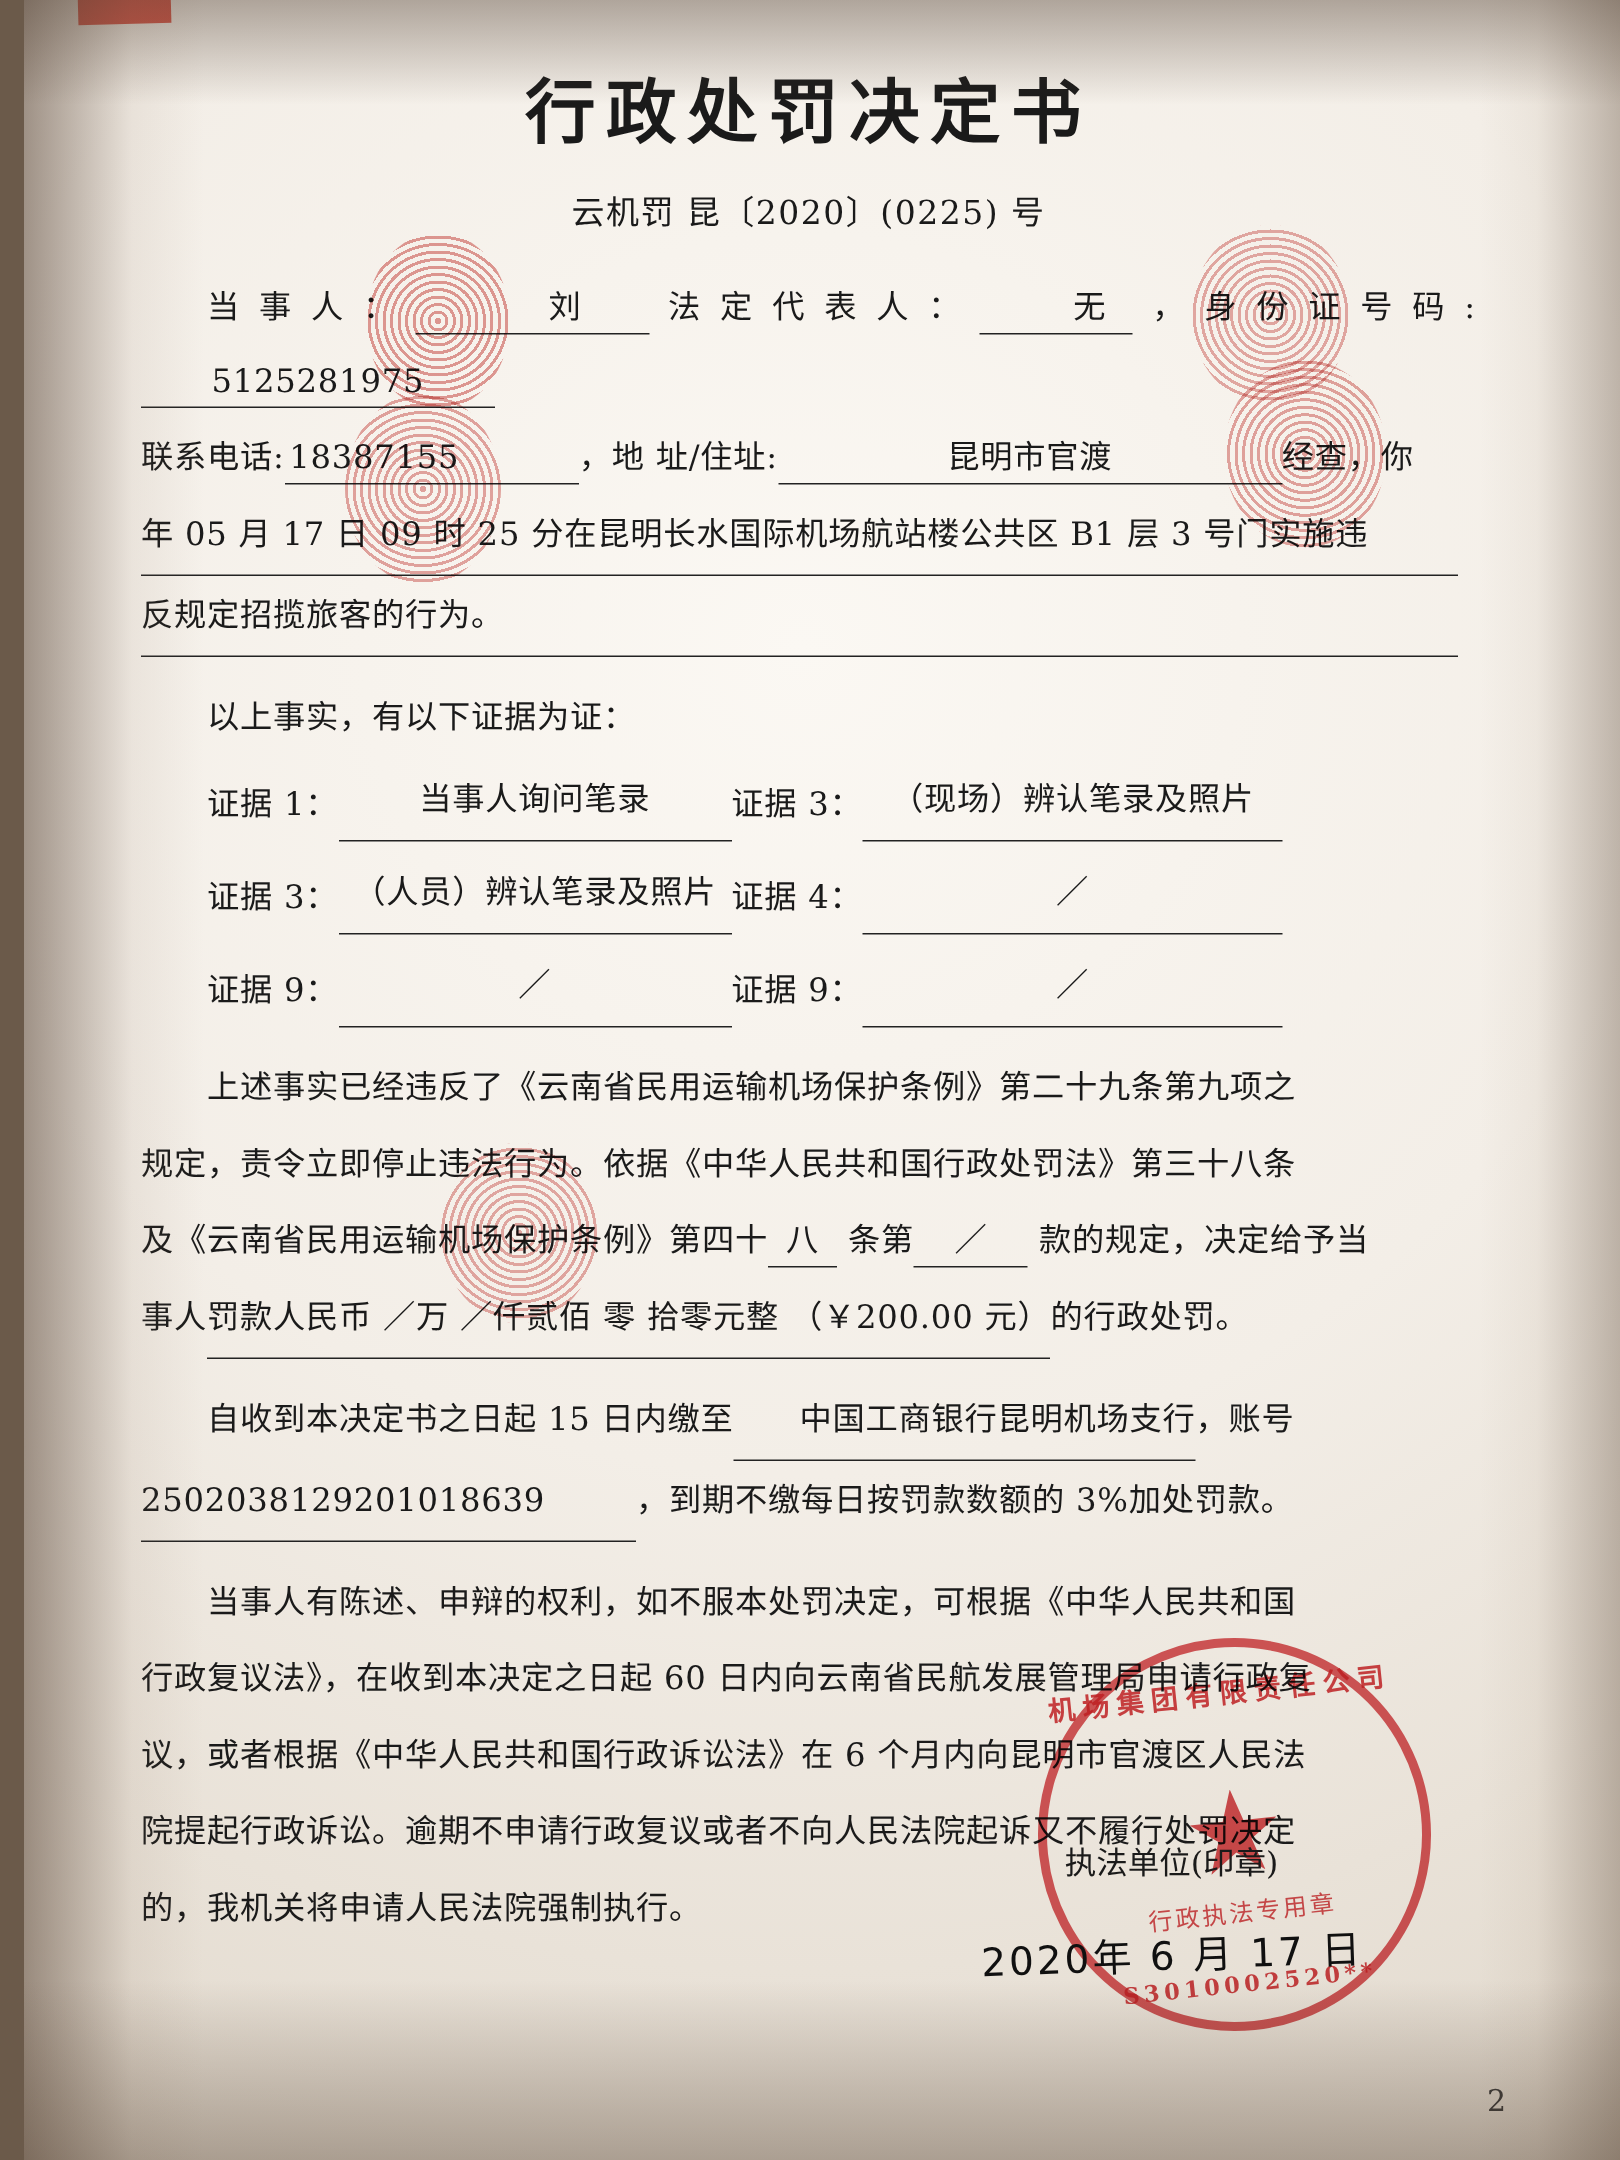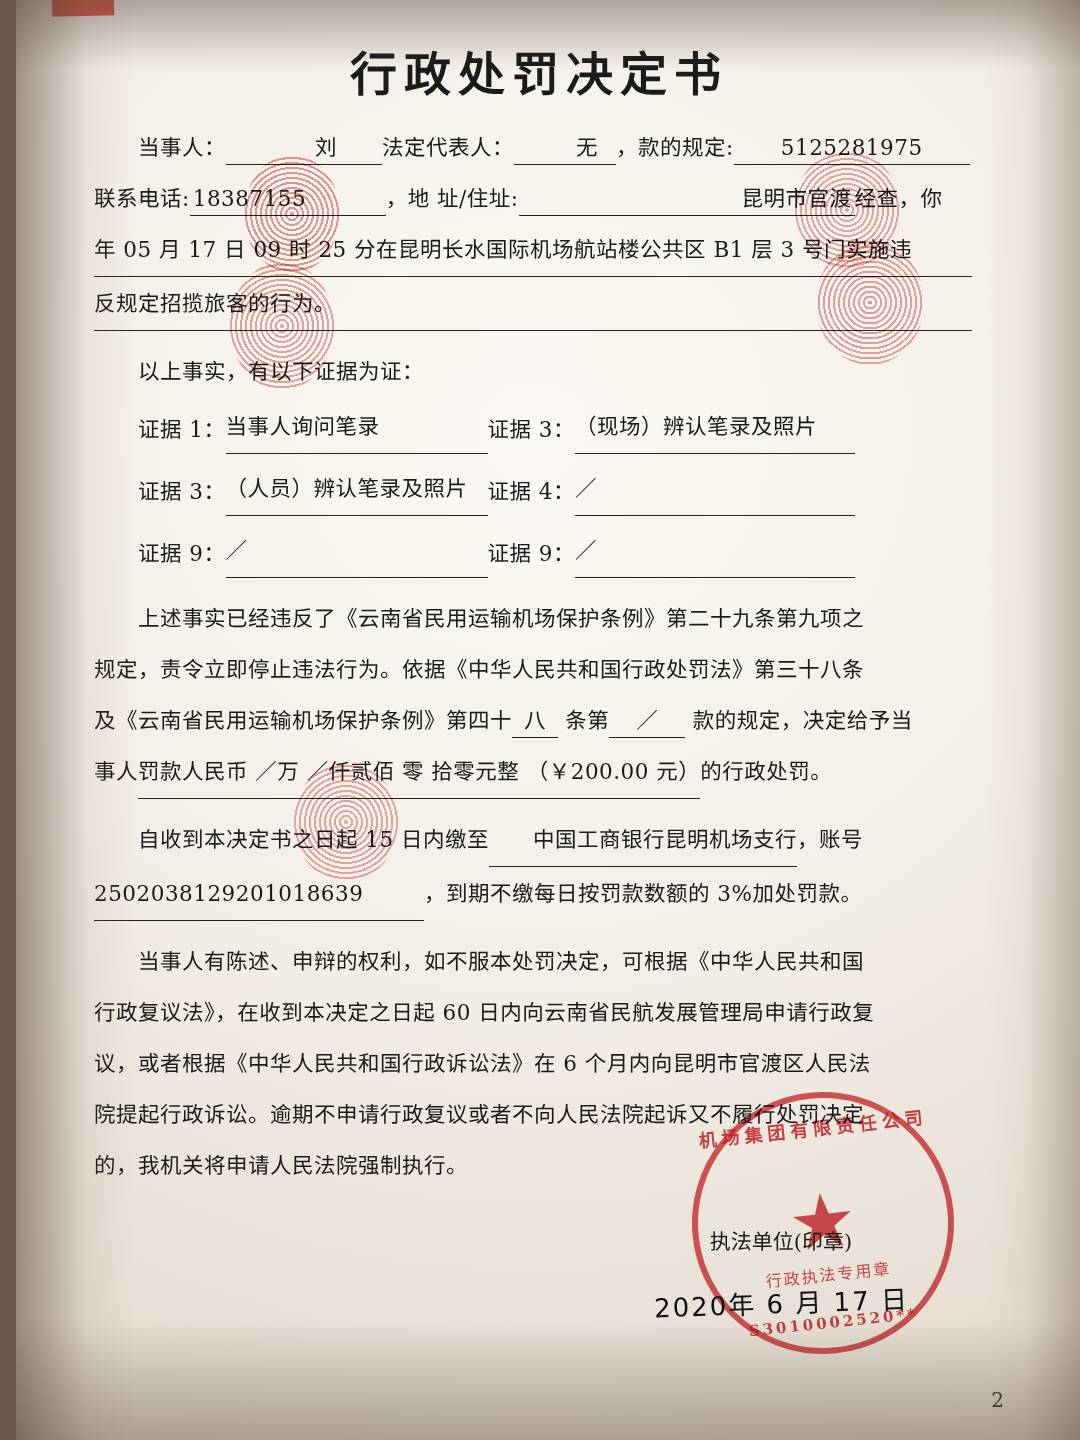--- a/index.html
+++ b/index.html
@@ -94,20 +94,21 @@
   .evidence-row {
     display: flex;
     gap: 0;
     margin: 6px 0 10px 44px;
     font-size: 21.5px;
     align-items: flex-end;
   }
   .evidence-row .lbl { white-space: nowrap; }
   .ev-val {
     border-bottom: 1.5px solid #222;
+    text-align: center;
     padding-bottom: 2px;
   }
   .ev-w1 { width: 262px; }
   .ev-w2 { width: 280px; }
   .underline-run {
     border-bottom: 1.5px solid #222;
     display: inline-block;
     padding-bottom: 2px;
   }
   .sect {
@@ -187,29 +188,30 @@
 </head>
 <body>
 
 <div class="page">
   <div class="paper"></div>
   <div class="corner-red"></div>
 
   <div class="content">
 
     <div class="doc-title">行政处罚决定书</div>
+    <div class="doc-number">云机罚 昆〔2020〕(0225) 号</div>
 
     <div class="body-text">
 
       <div class="p indent">
-        <span>当事人：</span><span class="u u-wide">刘</span><span>法定代表人：</span><span class="u u-line">无</span><span>，款的规定:</span><span class="u" style="min-width:230px">5125281975</span>
-      </div>
-
-      <div class="p">
-        <span>联系电话:</span><span class="u" style="min-width:190px">18387155</span><span>，地 址/住址:</span><span class="u" style="min-width:330px;text-align:right">昆明市官渡</span><span>经查，你</span>
+        <span>当事人：</span><span class="u u-wide">刘</span><span>法定代表人：</span><span class="u u-line">无</span><span>，身份证号码:</span><span class="u" style="min-width:230px">5125281975</span>
+      </div>
+
+      <div class="p">
+        <span>联系电话:</span><span class="u" style="min-width:190px">18387155</span><span>，地 址/住址:</span><span class="u" style="min-width:330px;text-align:center">昆明市官渡</span><span>经查，你</span>
       </div>
 
       <div class="p">
         <span class="underline-run" style="width:878px;display:inline-block">
           <span>年 05 月 17 日 09 时 25 分</span><span>在昆明长水国际机场航站楼公共区 B1 层 3 号门实施违</span>
         </span>
       </div>
 
       <div class="p">
         <span class="underline-run" style="width:878px;display:inline-block">反规定招揽旅客的行为。</span>

